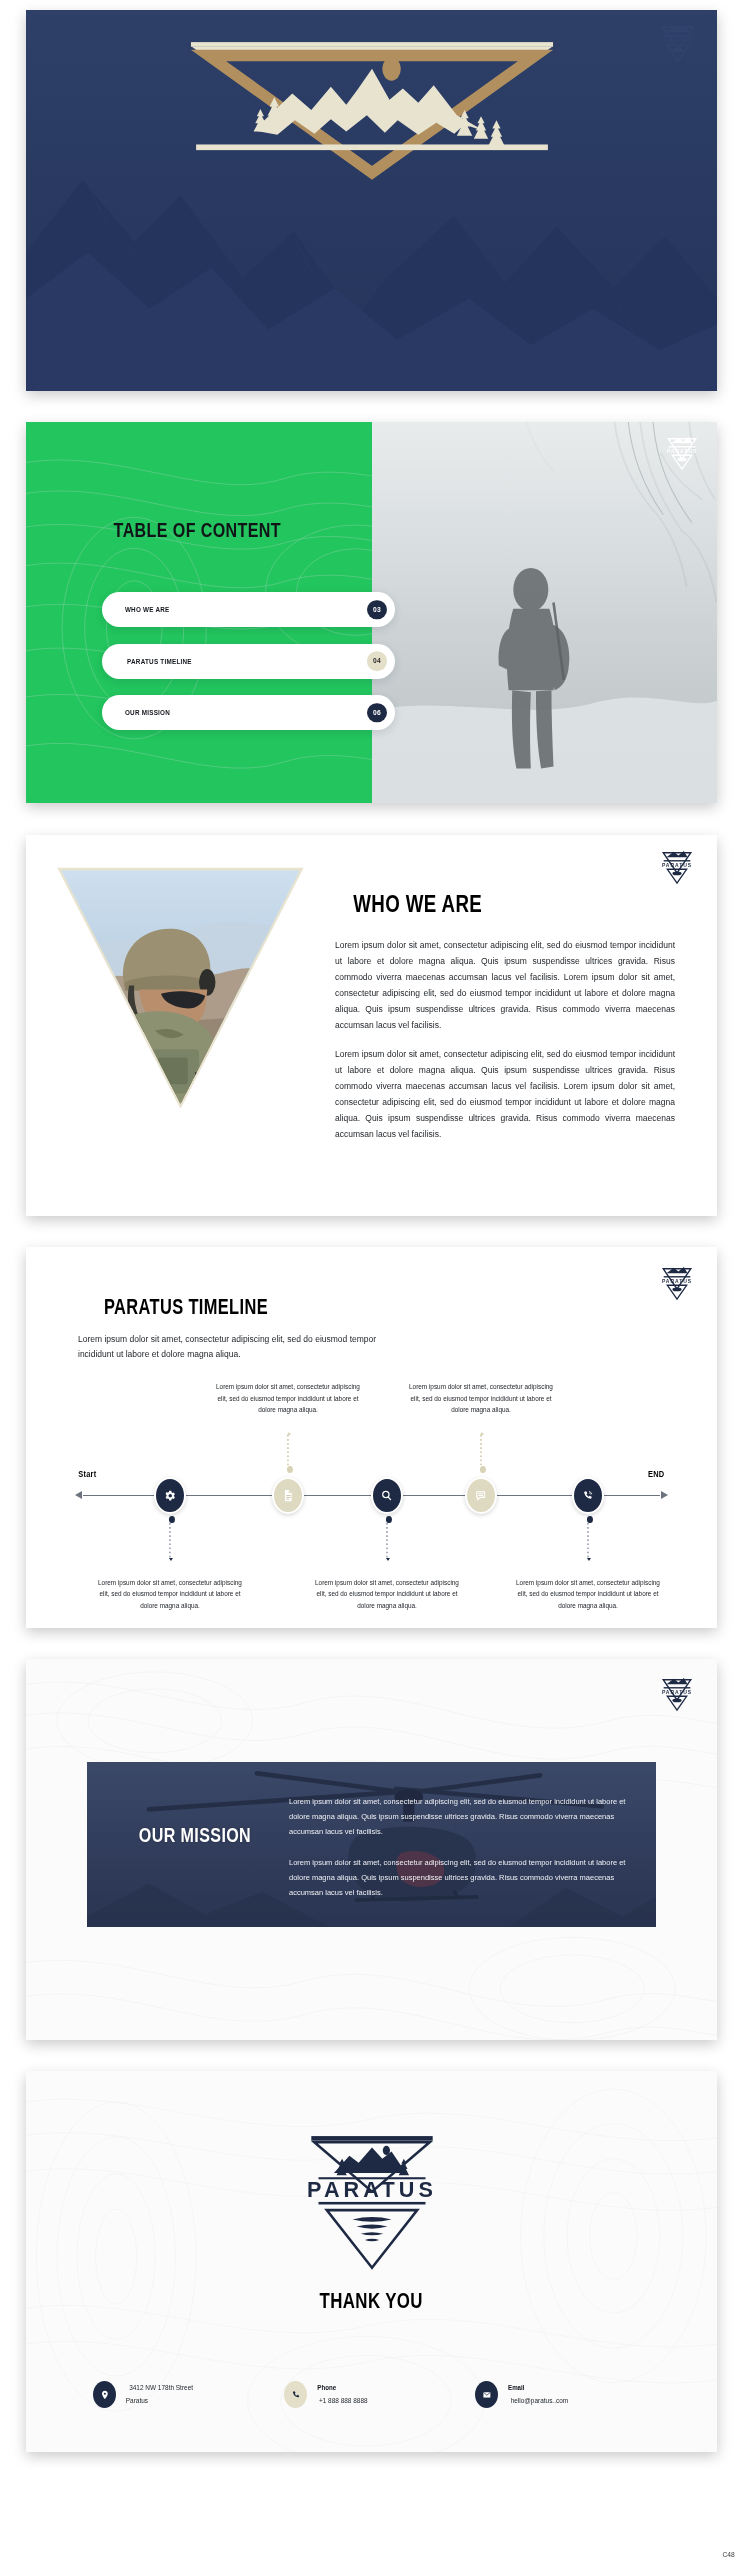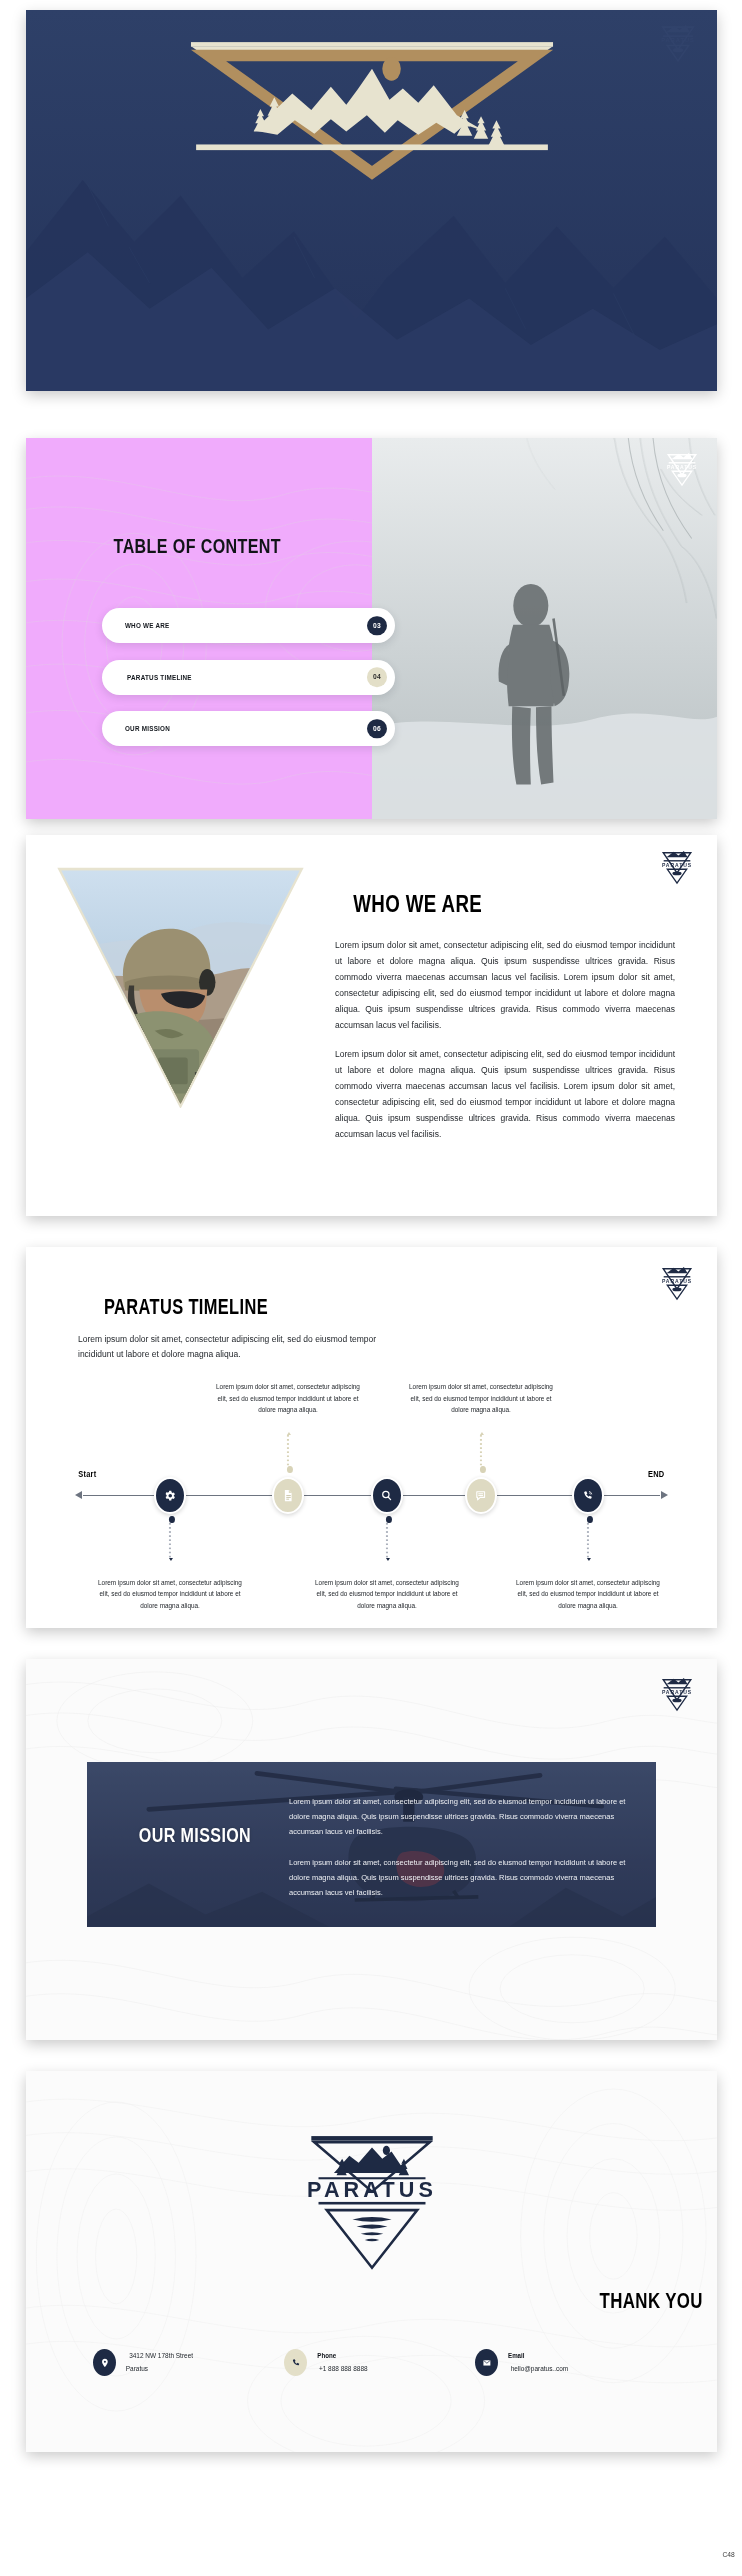--- a/index.html
+++ b/index.html
@@ -34,21 +34,21 @@
     position:absolute; left:0; right:0; top:183px;
     text-align:center; color:#ffffff;
     font-size:39px; line-height:39px;
     font-family:"Liberation Sans Narrow","Liberation Sans",sans-serif;
     font-weight:700; letter-spacing:2.1px;
   }
   #s1-title span { display:inline-block; transform:scaleX(0.80); }
   #s1-badge { position:absolute; right:19.6px; top:11.3px; opacity:.30; }
 
   
-  #slide2 { top: 438px; height: 381px; background:#f0abfc; }
+  #slide2 { top: 422px; height: 381px; background:#22c55e; }
   #s2-title { position:absolute; left:64px; top:98px; color:#111417;
               font-size:20.6px; line-height:20.6px;
               font-family:"Liberation Sans Narrow","Liberation Sans",sans-serif;
               font-weight:700; letter-spacing:0.5px; }
   #s2-title span { display:inline-block; transform:scaleX(0.78); }
   #toc-list { position:absolute; left:76px; top:170px; width:293px; }
   .toc-row {
     position:relative; height:35px; margin-bottom:16.5px;
     background:#ffffff; border-radius:17.5px;
     box-shadow:0 2.6px 8.2px rgba(20,28,48,0.13);
@@ -147,28 +147,28 @@
   #s5-body { position:absolute; left:202px; top:32px; width:340px; z-index:3; }
   .para-light { color:#eef0f4; font-size:7.5px; line-height:15px;
                 font-family:"Liberation Sans Narrow","Liberation Sans",sans-serif;
                 margin-bottom:15.5px; }
   #s5-badge { position:absolute; right:23px; top:15.5px; }
 
   
   #slide6 { top: 2071px; height: 381px; background:#fbfbfb; }
   #s6-logo { position:absolute; left:0; right:0; top:62px;
              display:flex; justify-content:center; }
-  #s6-thanks { position:absolute; left:0; right:0; top:219px; text-align:right;
+  #s6-thanks { position:absolute; left:0; right:0; top:219px; text-align:center;
                color:#000; font-size:21.6px; line-height:21.6px;
                font-family:"Liberation Sans Narrow","Liberation Sans",sans-serif;
                font-weight:700; letter-spacing:0.5px; }
   #s6-thanks span { display:inline-block; transform:scaleX(0.78); }
   #contact-row { position:absolute; left:67px; right:67px; top:278px;
                  display:flex; justify-content:space-between; }
-  .contact { display:flex; align-items:center; gap:8.2px; width:175px; }
+  .contact { display:flex; align-items:center; gap:8.2px; width:175px;margin-top:32px; }
   .c-icon { width:23px; height:27px; border-radius:50%; flex:0 0 auto;
             display:flex; align-items:center; justify-content:center; }
   .c-icon.dark { background:#1e2a44; }
   .c-icon.sand { background:#e3dfc8; }
   .c-icon svg { width:9.8px; height:9.8px; }
   .c-txt { line-height:12.4px; }
   .c-label { font-size:7.7px; font-weight:700; color:#0d1117;
              font-family:"Liberation Sans Narrow","Liberation Sans",sans-serif; }
   .c-label span { display:inline-block; transform:scaleX(0.80); }
   .c-val { font-size:7.5px; color:#1c2127;

